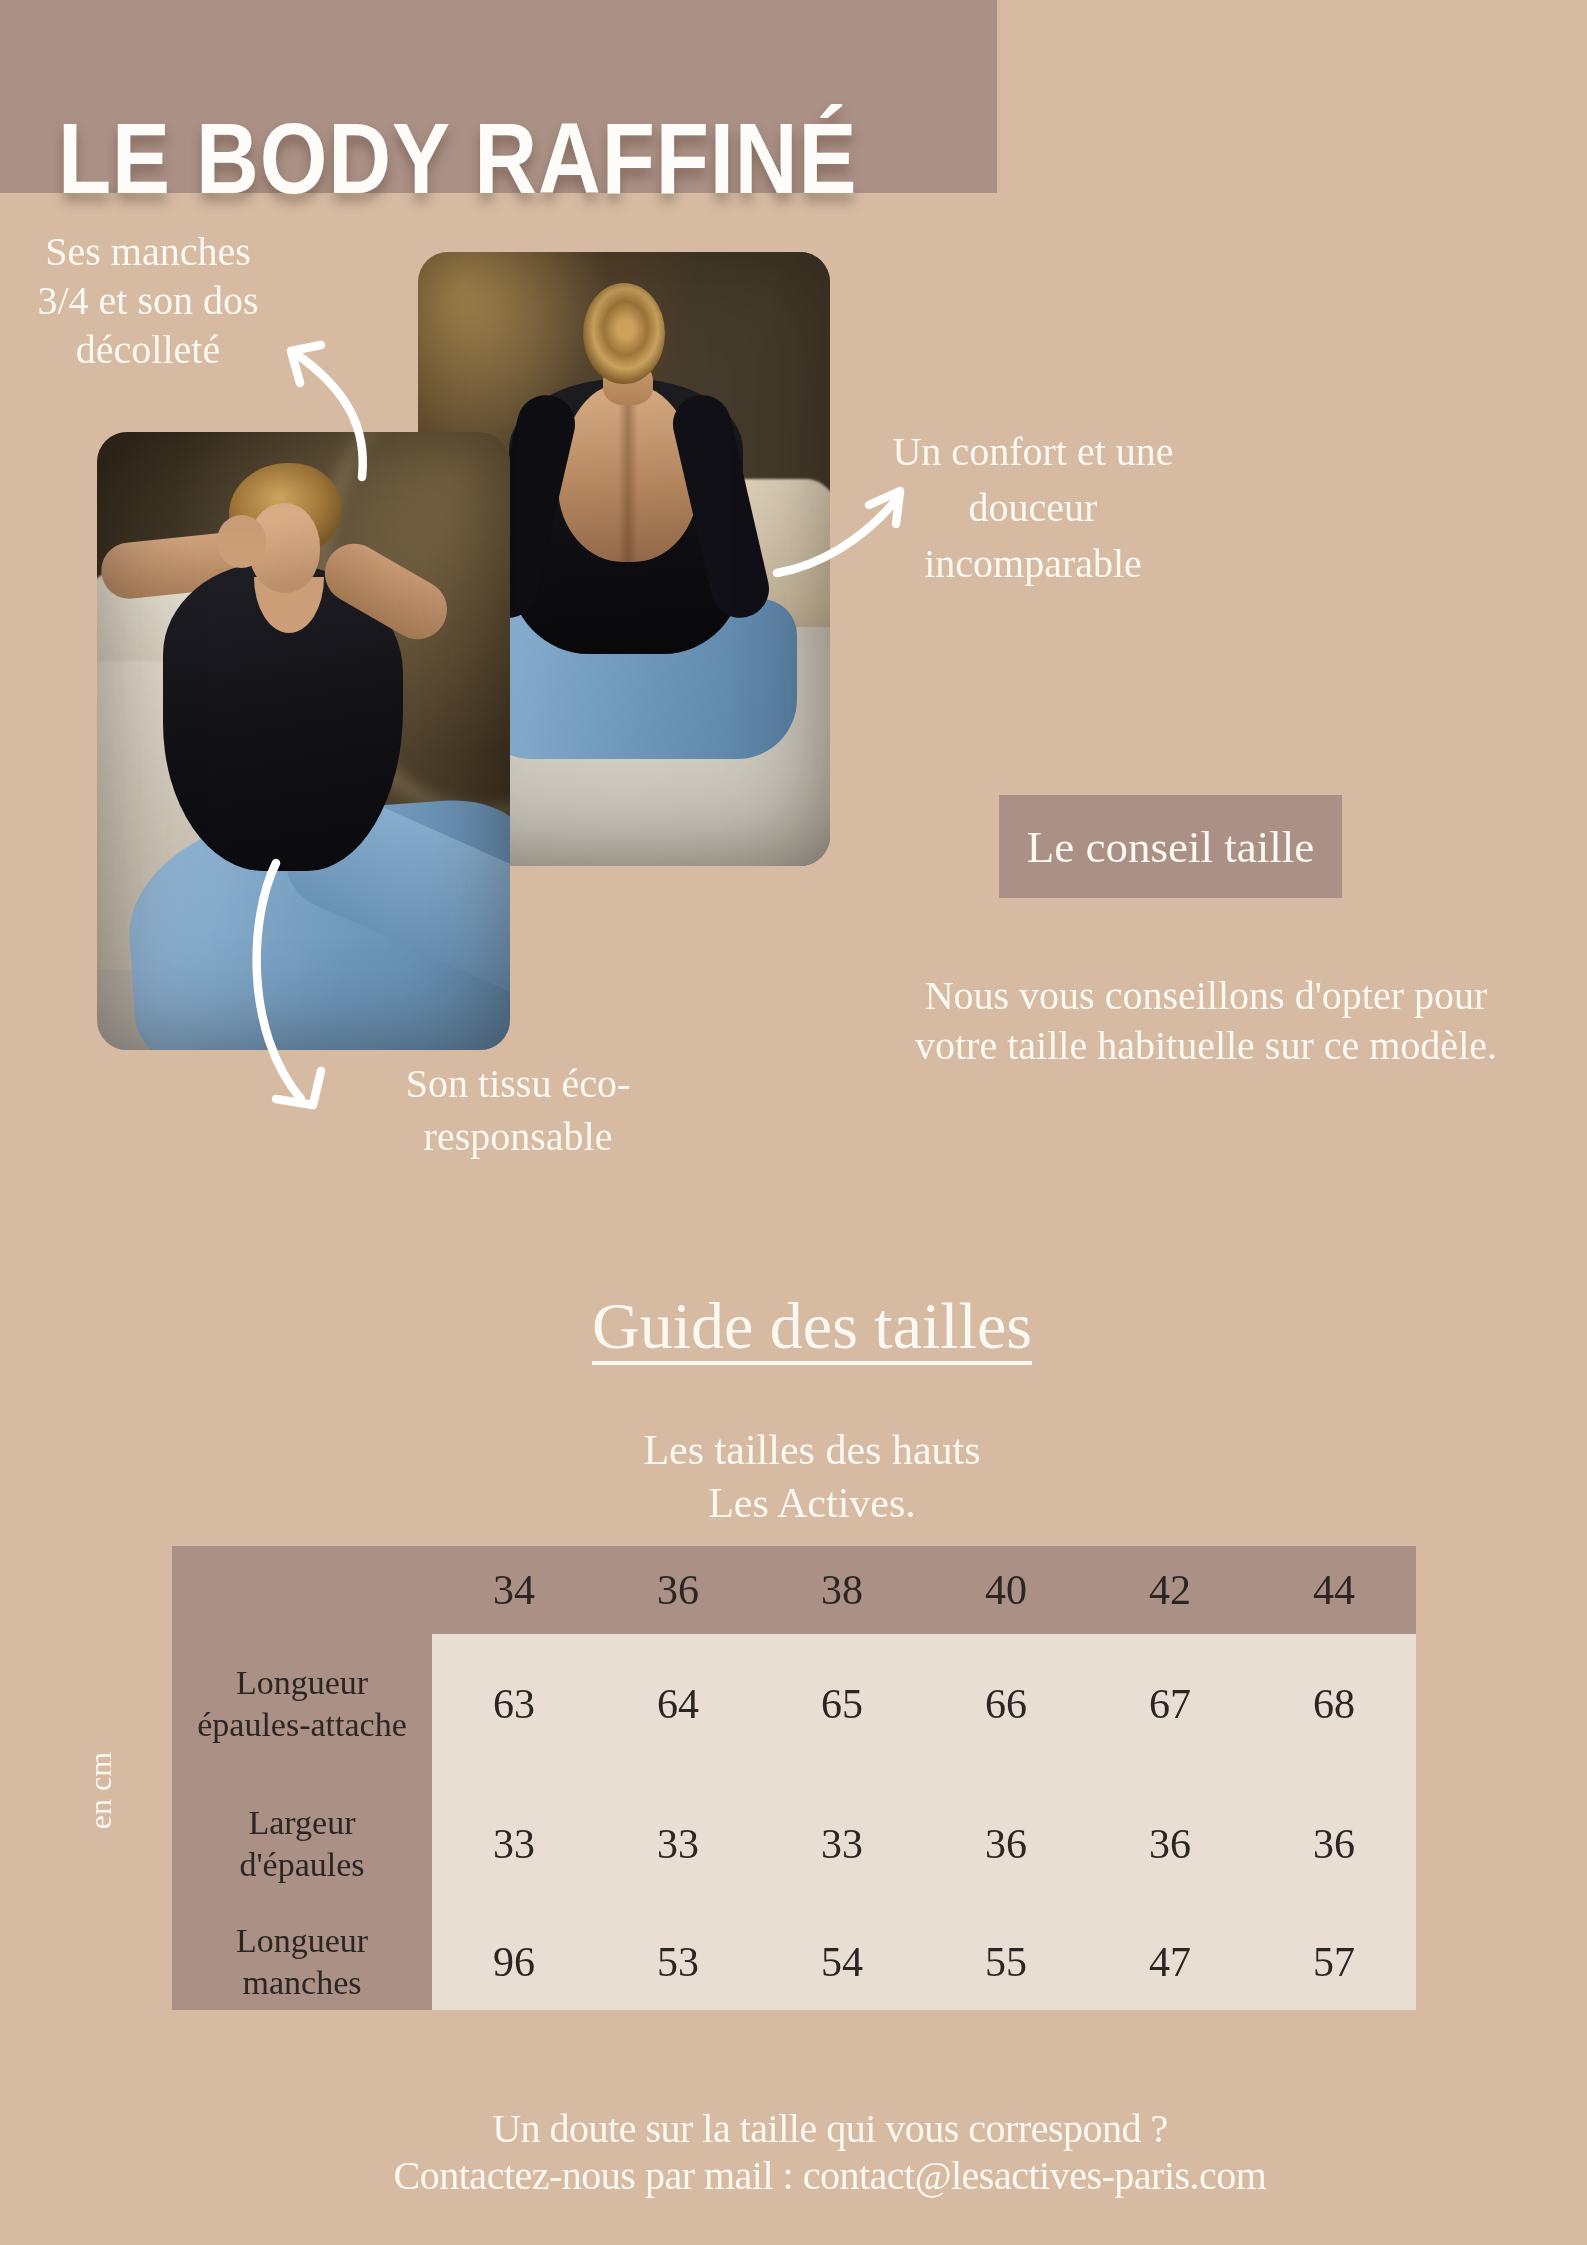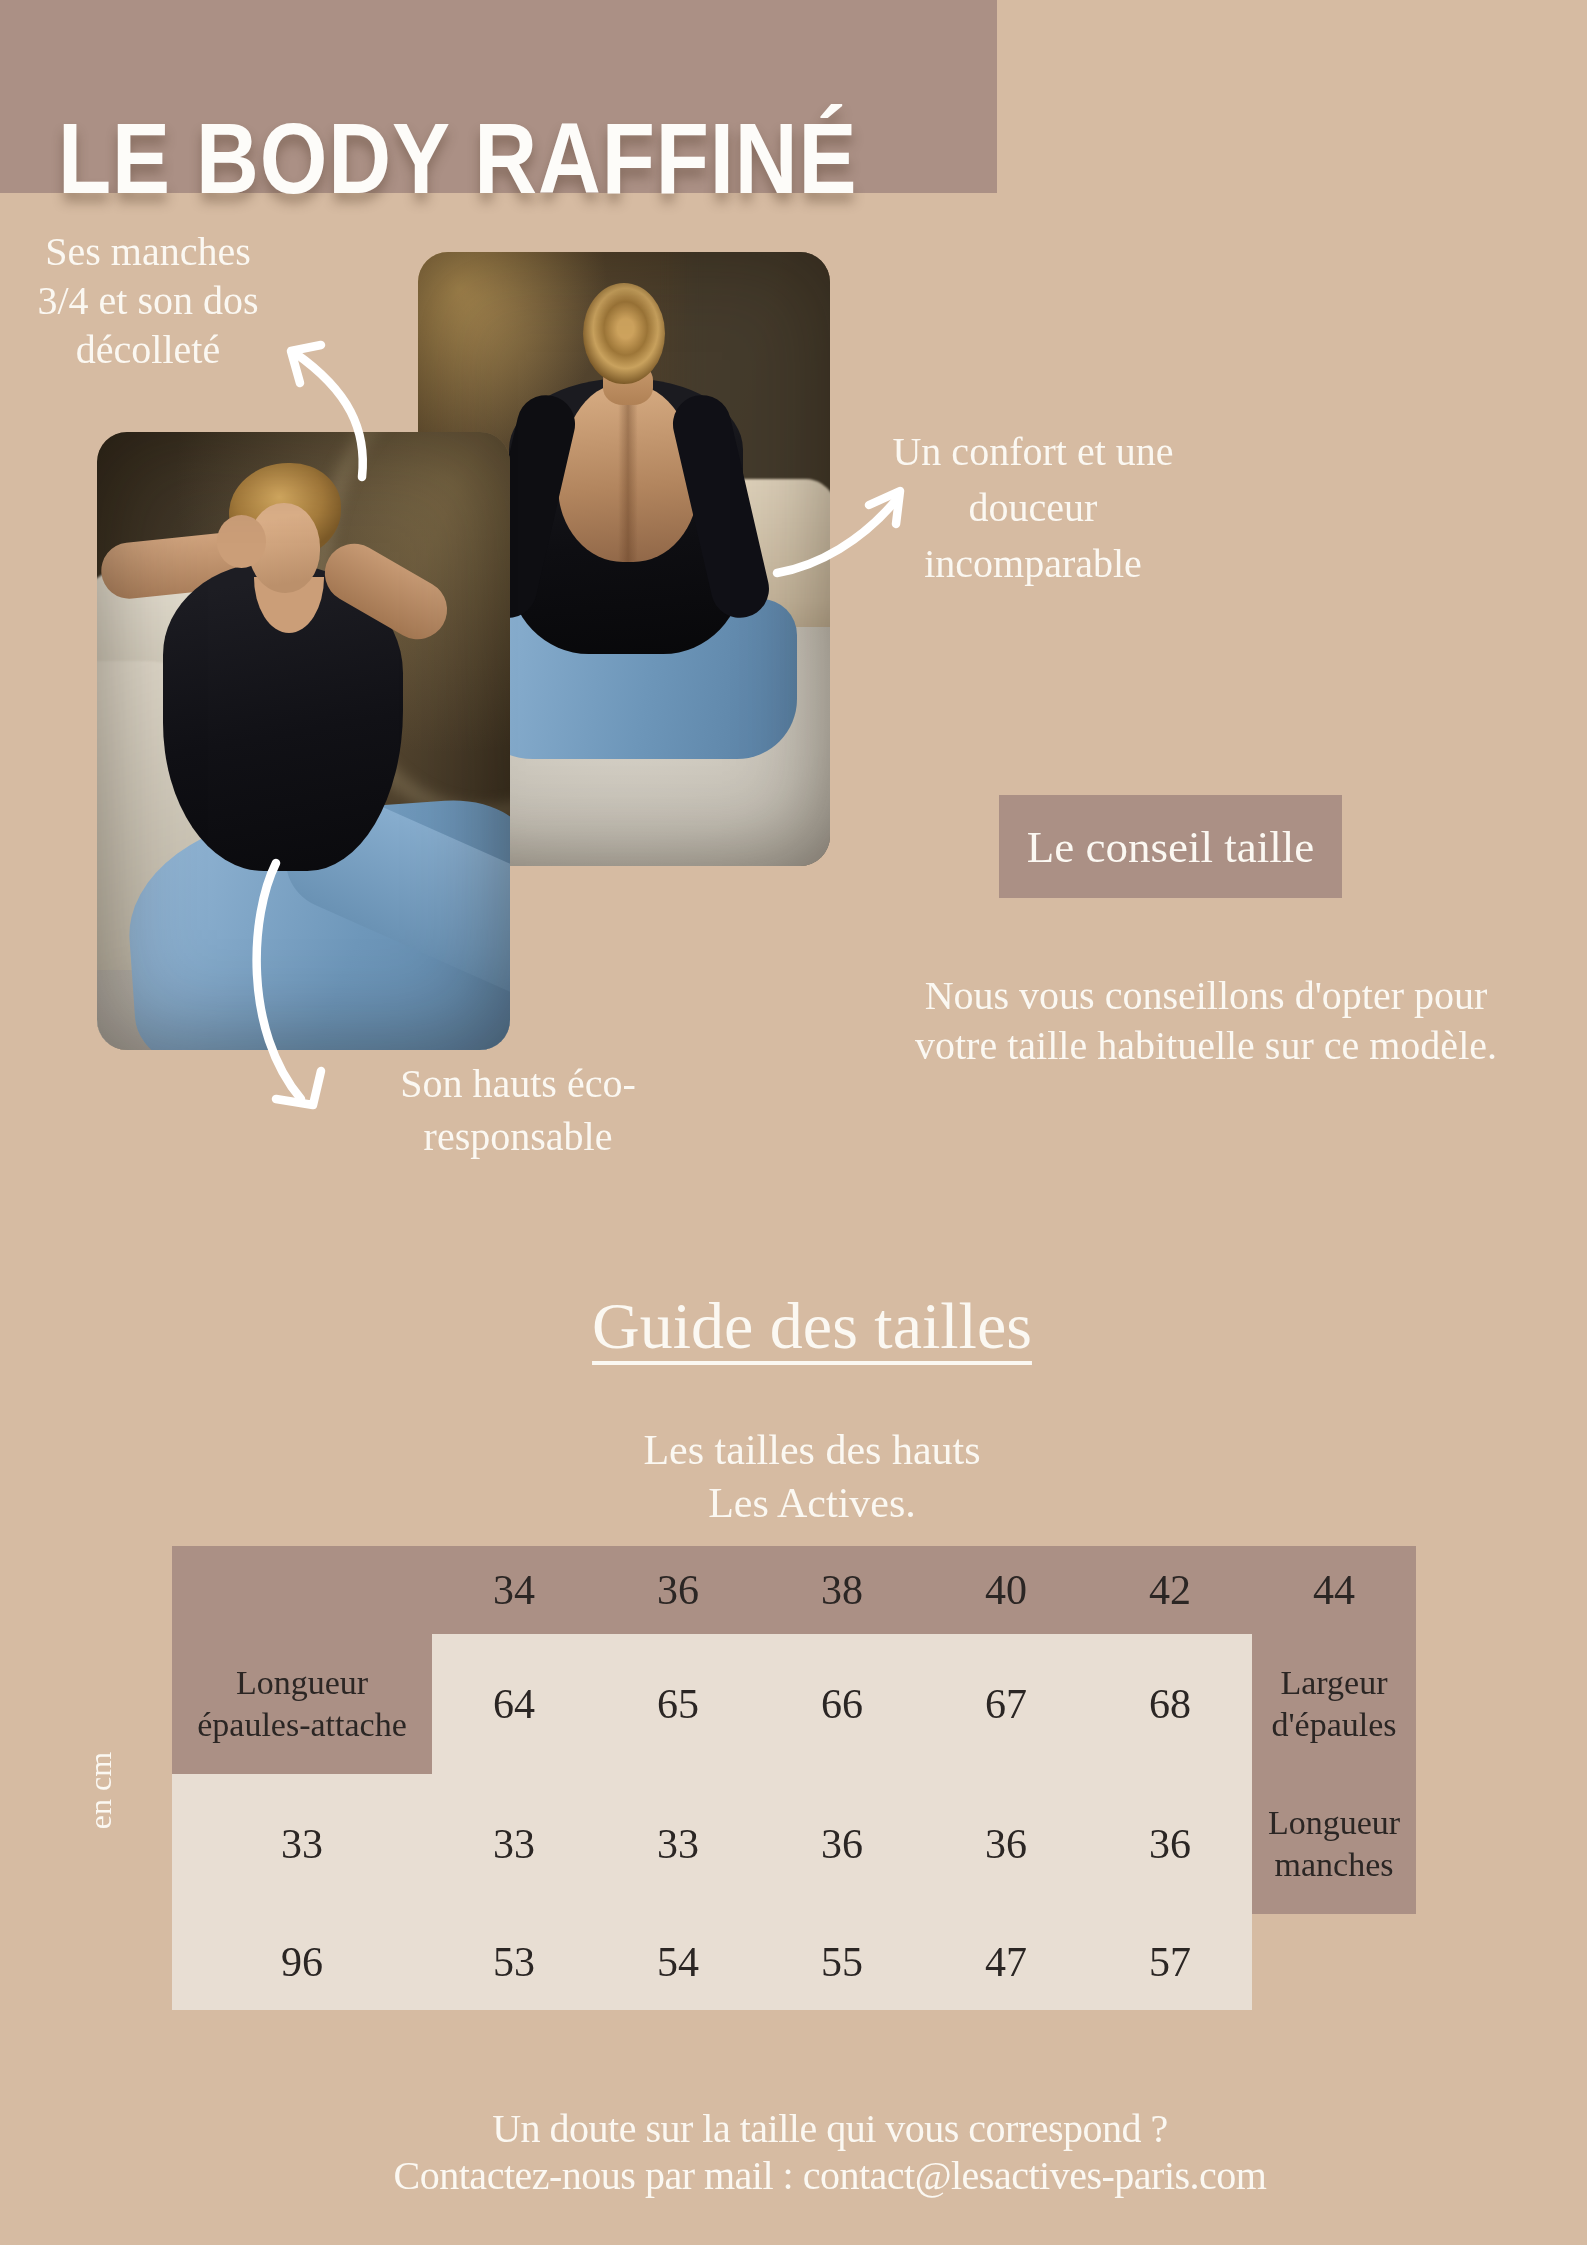--- a/index.html
+++ b/index.html
@@ -179,21 +179,21 @@
       <path d="M 321 1071 L 313 1105 L 276 1099"></path>
     </g>
   </svg>
 
   <div class="abs annotation preline" id="annotation-sleeves">Ses manches
 3/4 et son dos
 décolleté</div>
   <div class="abs annotation preline" id="annotation-comfort">Un confort et une
 douceur
 incomparable</div>
-  <div class="abs annotation preline" id="annotation-fabric">Son hauts éco-
+  <div class="abs annotation preline" id="annotation-fabric">Son tissu éco-
 responsable</div>
 
   <div class="abs" id="advice-box">
     <span>Le conseil taille</span>
   </div>
   <div class="abs preline" id="advice-body">Nous vous conseillons d'opter pour
 votre taille habituelle sur ce modèle.</div>
 
   <div class="abs" id="guide-title">Guide des tailles</div>
   <div class="abs preline" id="guide-subtitle">Les tailles des hauts
@@ -204,20 +204,21 @@
     <div class="cell corner"></div>
     <div class="cell head">34</div>
     <div class="cell head">36</div>
     <div class="cell head">38</div>
     <div class="cell head">40</div>
     <div class="cell head">42</div>
     <div class="cell head">44</div>
 
     <div class="cell label preline">Longueur
 épaules-attache</div>
+    <div class="cell value">63</div>
     <div class="cell value">64</div>
     <div class="cell value">65</div>
     <div class="cell value">66</div>
     <div class="cell value">67</div>
     <div class="cell value">68</div>
 
     <div class="cell label preline">Largeur
 d'épaules</div>
     <div class="cell value">33</div>
     <div class="cell value">33</div>

